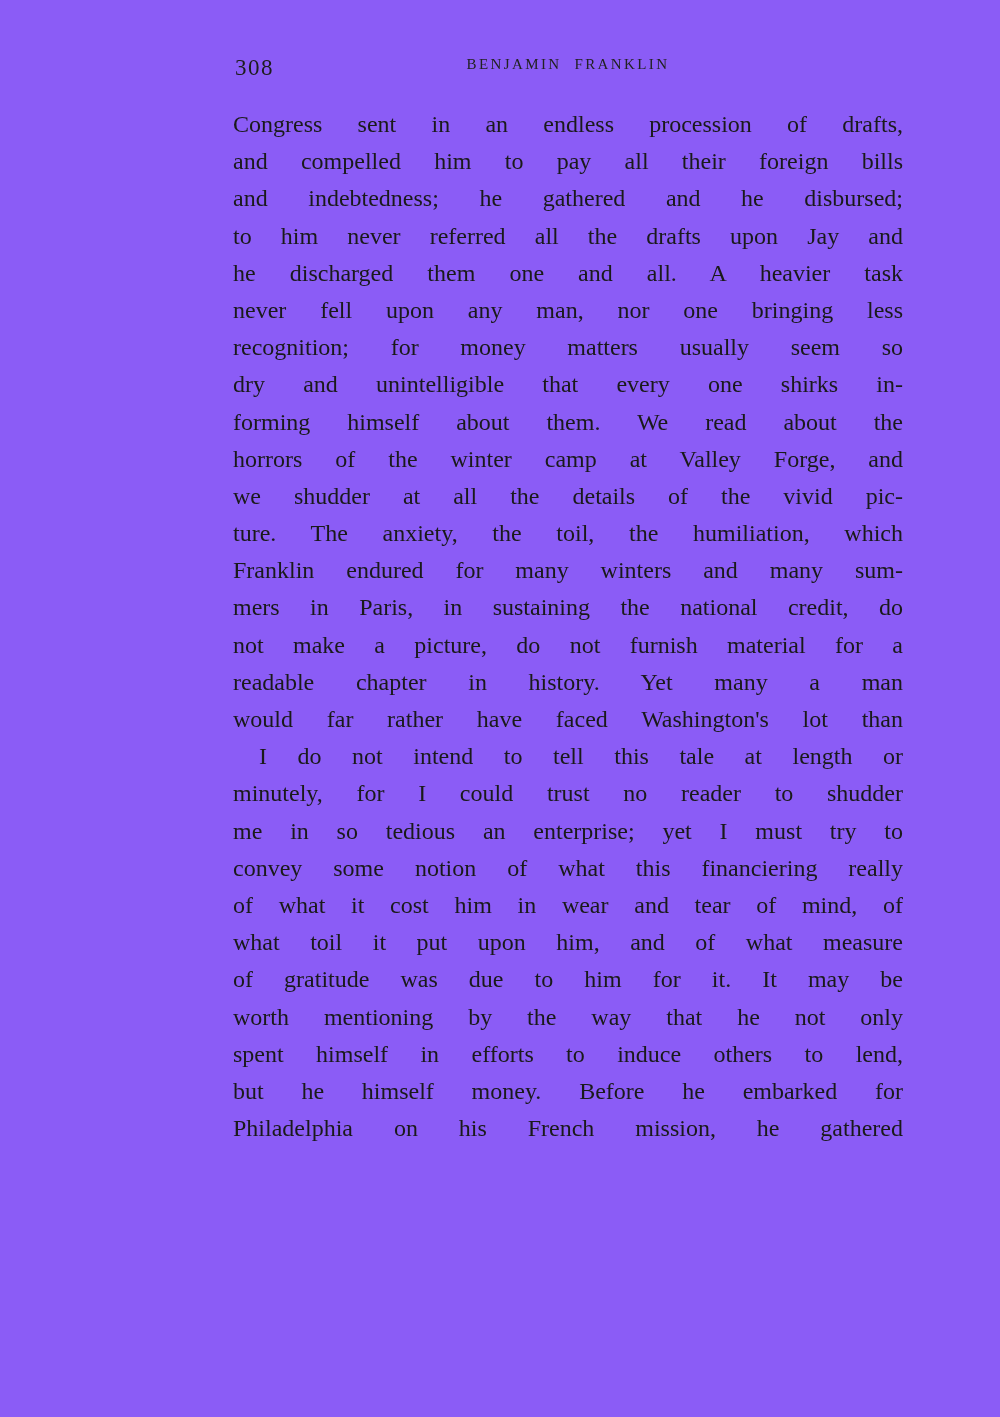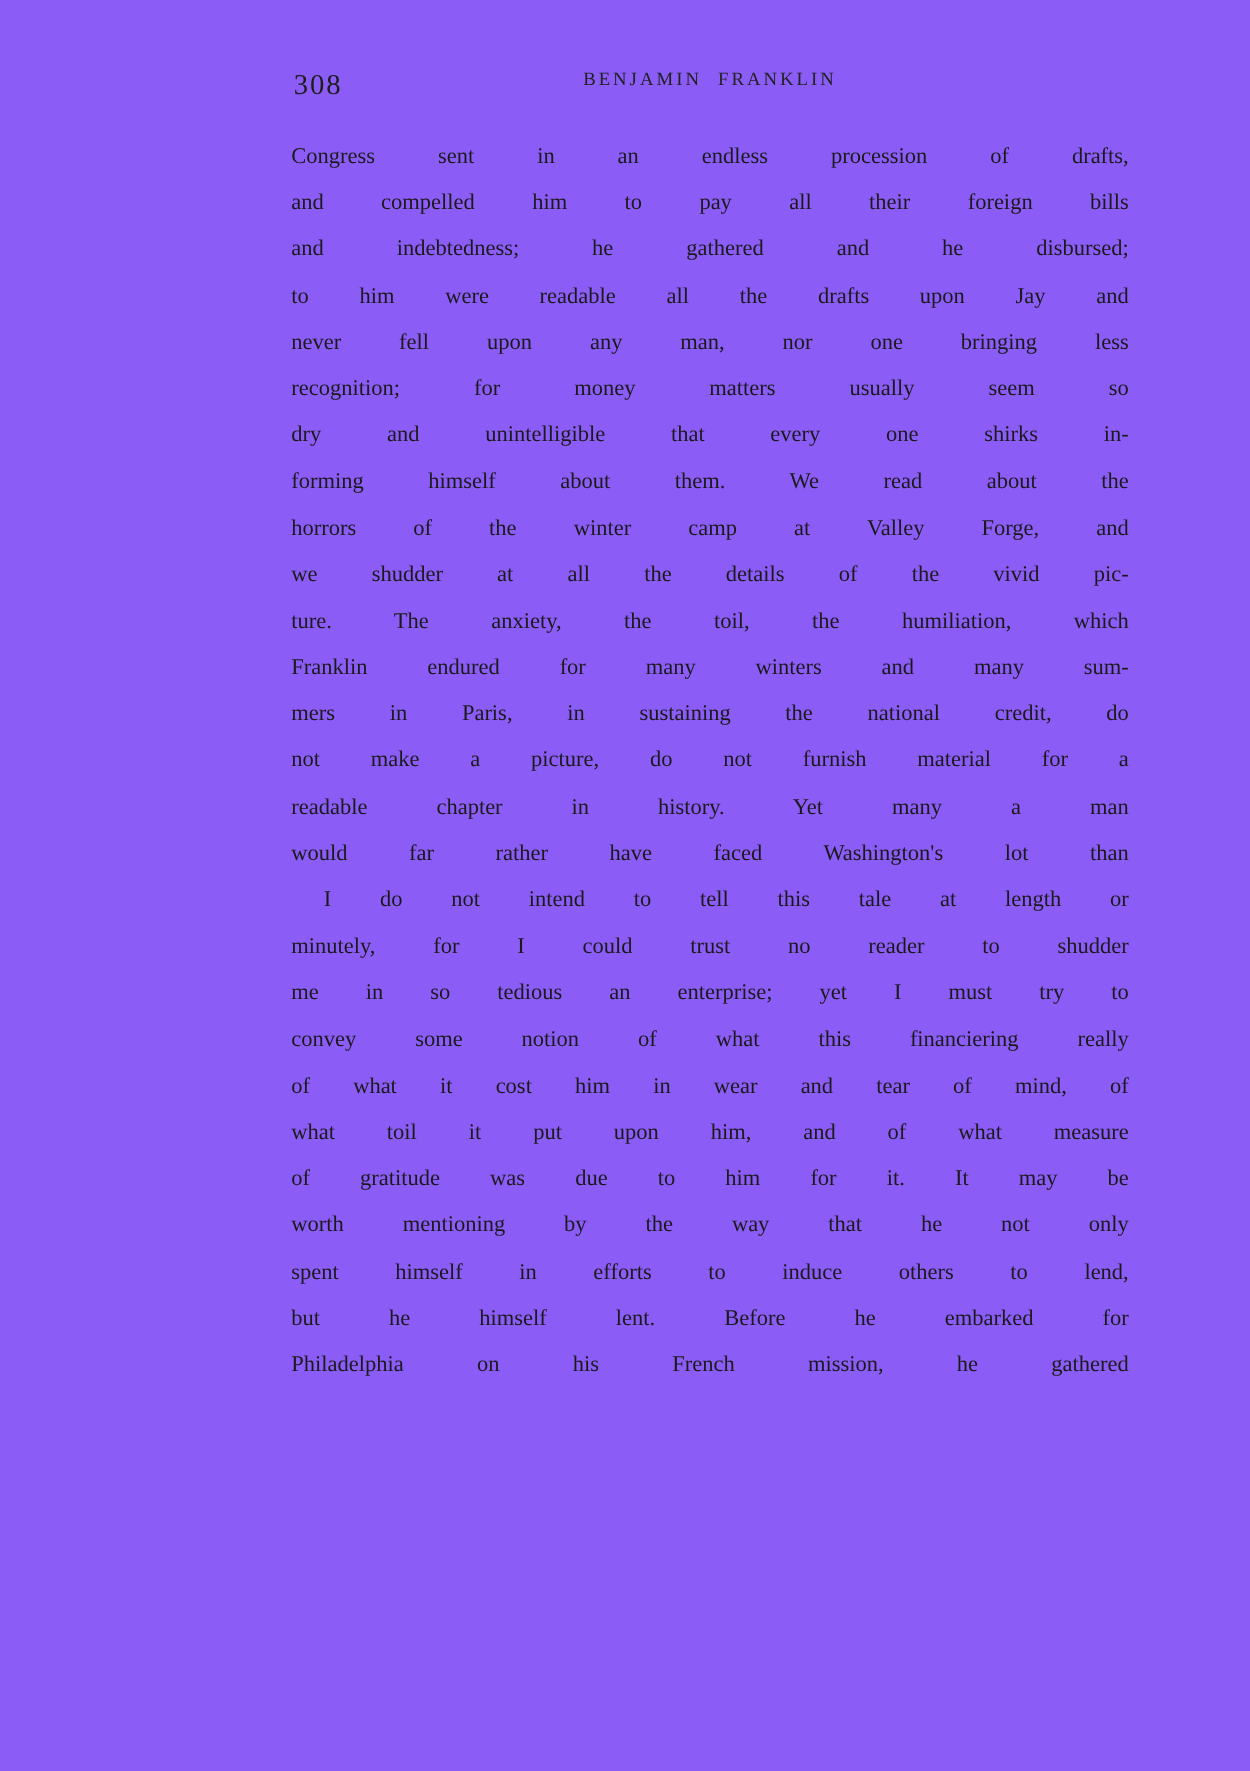--- a/index.html
+++ b/index.html
@@ -41,21 +41,21 @@
     font-size: 15px;
     letter-spacing: 0.16em;
     word-spacing: 0.45em;
     color: #222222;
   }
   .text-block {
     position: absolute;
     left: 233px;
     top: 106px;
     width: 670px;
-    font-size: 18px;
+    font-size: 24px;
     line-height: 37.2px;
   }
   .paragraph {
     margin: 0;
     padding: 0;
   }
   .line {
     white-space: nowrap;
     text-align: justify;
     text-align-last: justify;
@@ -74,21 +74,22 @@
 <div class="page">
   <div class="running-header">
     <span class="page-number">308</span>
     <div class="running-title">BENJAMIN FRANKLIN</div>
   </div>
   <div class="text-block">
       <div class="paragraph">
         <div class="line">Congress sent in an endless procession of drafts,</div>
         <div class="line">and compelled him to pay all their foreign bills</div>
         <div class="line">and indebtedness; he gathered and he disbursed;</div>
-        <div class="line">to him were readable all the drafts upon Jay and</div>
+        <div class="line">to him never referred all the drafts upon Jay and</div>
+        <div class="line">he discharged them one and all.  A heavier task</div>
         <div class="line">never fell upon any man, nor one bringing less</div>
         <div class="line">recognition; for money matters usually seem so</div>
         <div class="line">dry and unintelligible that every one shirks in-</div>
         <div class="line">forming himself about them.  We read about the</div>
         <div class="line">horrors of the winter camp at Valley Forge, and</div>
         <div class="line">we shudder at all the details of the vivid pic-</div>
         <div class="line">ture.  The anxiety, the toil, the humiliation, which</div>
         <div class="line">Franklin endured for many winters and many sum-</div>
         <div class="line">mers in Paris, in sustaining the national credit, do</div>
         <div class="line">not make a picture, do not furnish material for a</div>
@@ -98,17 +99,17 @@
       <div class="paragraph">
         <div class="line indent">I do not intend to tell this tale at length or</div>
         <div class="line">minutely, for I could trust no reader to shudder</div>
         <div class="line">me in so tedious an enterprise; yet I must try to</div>
         <div class="line">convey some notion of what this financiering really</div>
         <div class="line">of what it cost him in wear and tear of mind, of</div>
         <div class="line">what toil it put upon him, and of what measure</div>
         <div class="line">of gratitude was due to him for it.  It may be</div>
         <div class="line">worth mentioning by the way that he not only</div>
         <div class="line">spent himself in efforts to induce others to lend,</div>
-        <div class="line">but he himself lent.  Before he embarked for</div>
+        <div class="line">but he himself money.  Before he embarked for</div>
         <div class="line">Philadelphia on his French mission, he gathered</div>
       </div>
     </div>
 </div>
 
 </body></html>

